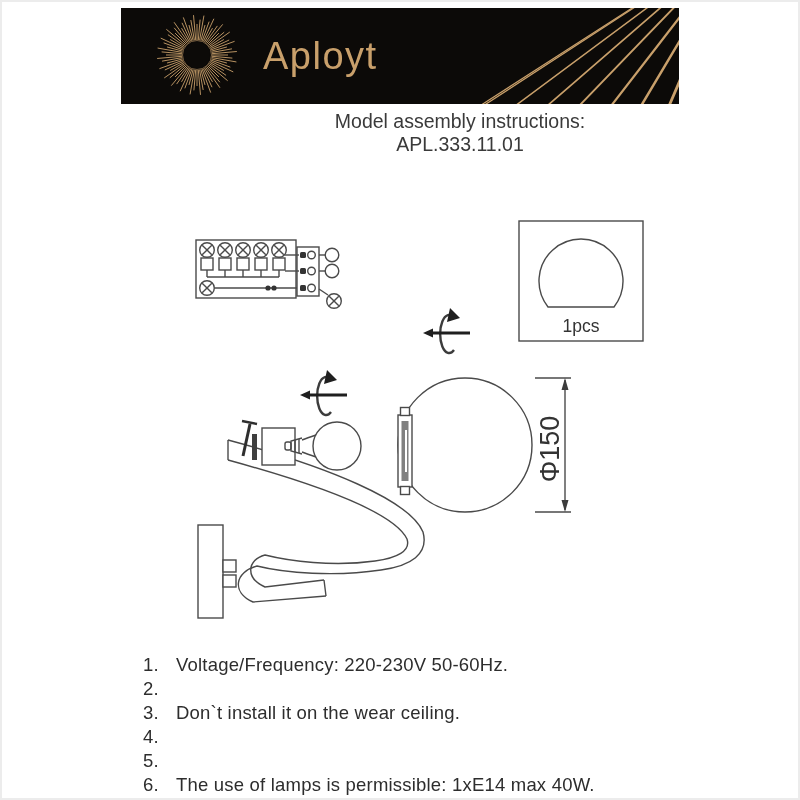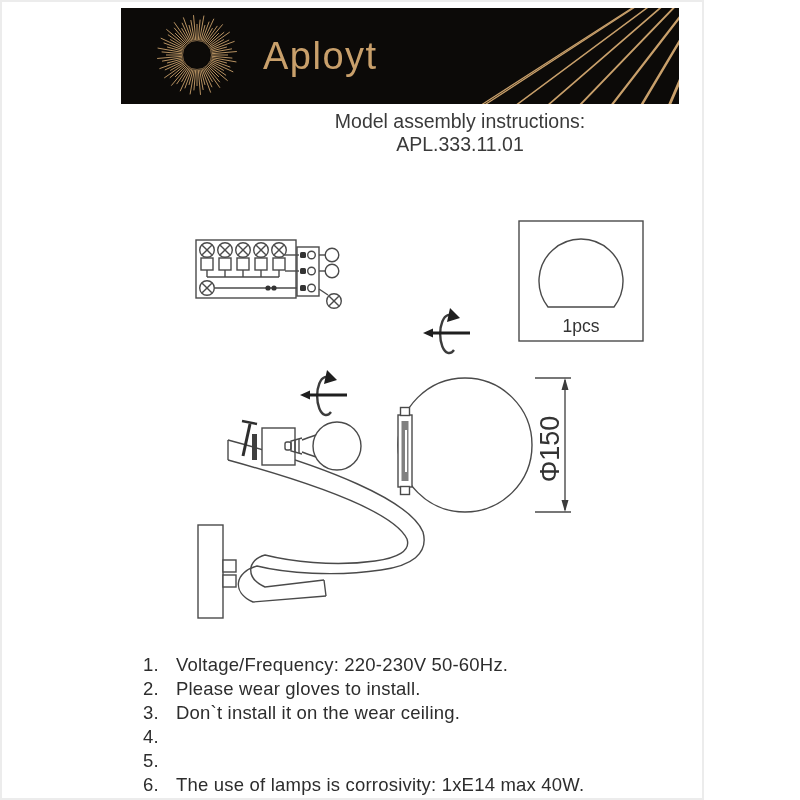--- a/index.html
+++ b/index.html
@@ -1,16 +1,16 @@
 <!DOCTYPE html>
 <html><head>
 <meta charset="utf-8">
 <style>
   html,body{margin:0;padding:0;background:#ffffff;}
-  .page{position:relative;width:704px;height:800px;background:#fff;overflow:hidden;
+  .page{position:relative;width:800px;height:800px;background:#fff;overflow:hidden;
         font-family:"Liberation Sans",sans-serif;outline:2px solid #ececec;outline-offset:-2px;}
   .abs{position:absolute;}
 
   
   .banner{left:121px;top:8px;width:558px;height:96px;background:#0c0a08;overflow:hidden;}
   .brand{left:142px;top:0;height:96px;display:flex;align-items:center;
          color:#c9a06b;font-size:38px;font-weight:300;letter-spacing:1.5px;}
   .rays-svg{right:0;top:0;}
 
   
@@ -262,31 +262,30 @@
     </g>
   </svg>
 
   <ol class="abs instructions">
     <li>
       <span class="num">1.</span>
       <span>Voltage/Frequency: 220-230V 50-60Hz.</span>
     </li>
     <li>
       <span class="num">2.</span>
-      <span>Please wear gloves to install.</span>
     </li>
     <li>
       <span class="num">3.</span>
       <span>Don`t install it on the wear ceiling.</span>
     </li>
     <li>
       <span class="num">4.</span>
     </li>
     <li>
       <span class="num">5.</span>
     </li>
     <li>
       <span class="num">6.</span>
-      <span>The use of lamps is corrosivity: 1xE14 max 40W.</span>
+      <span>The use of lamps is permissible: 1xE14 max 40W.</span>
     </li>
   </ol>
 
 </div>
 
 </body></html>

